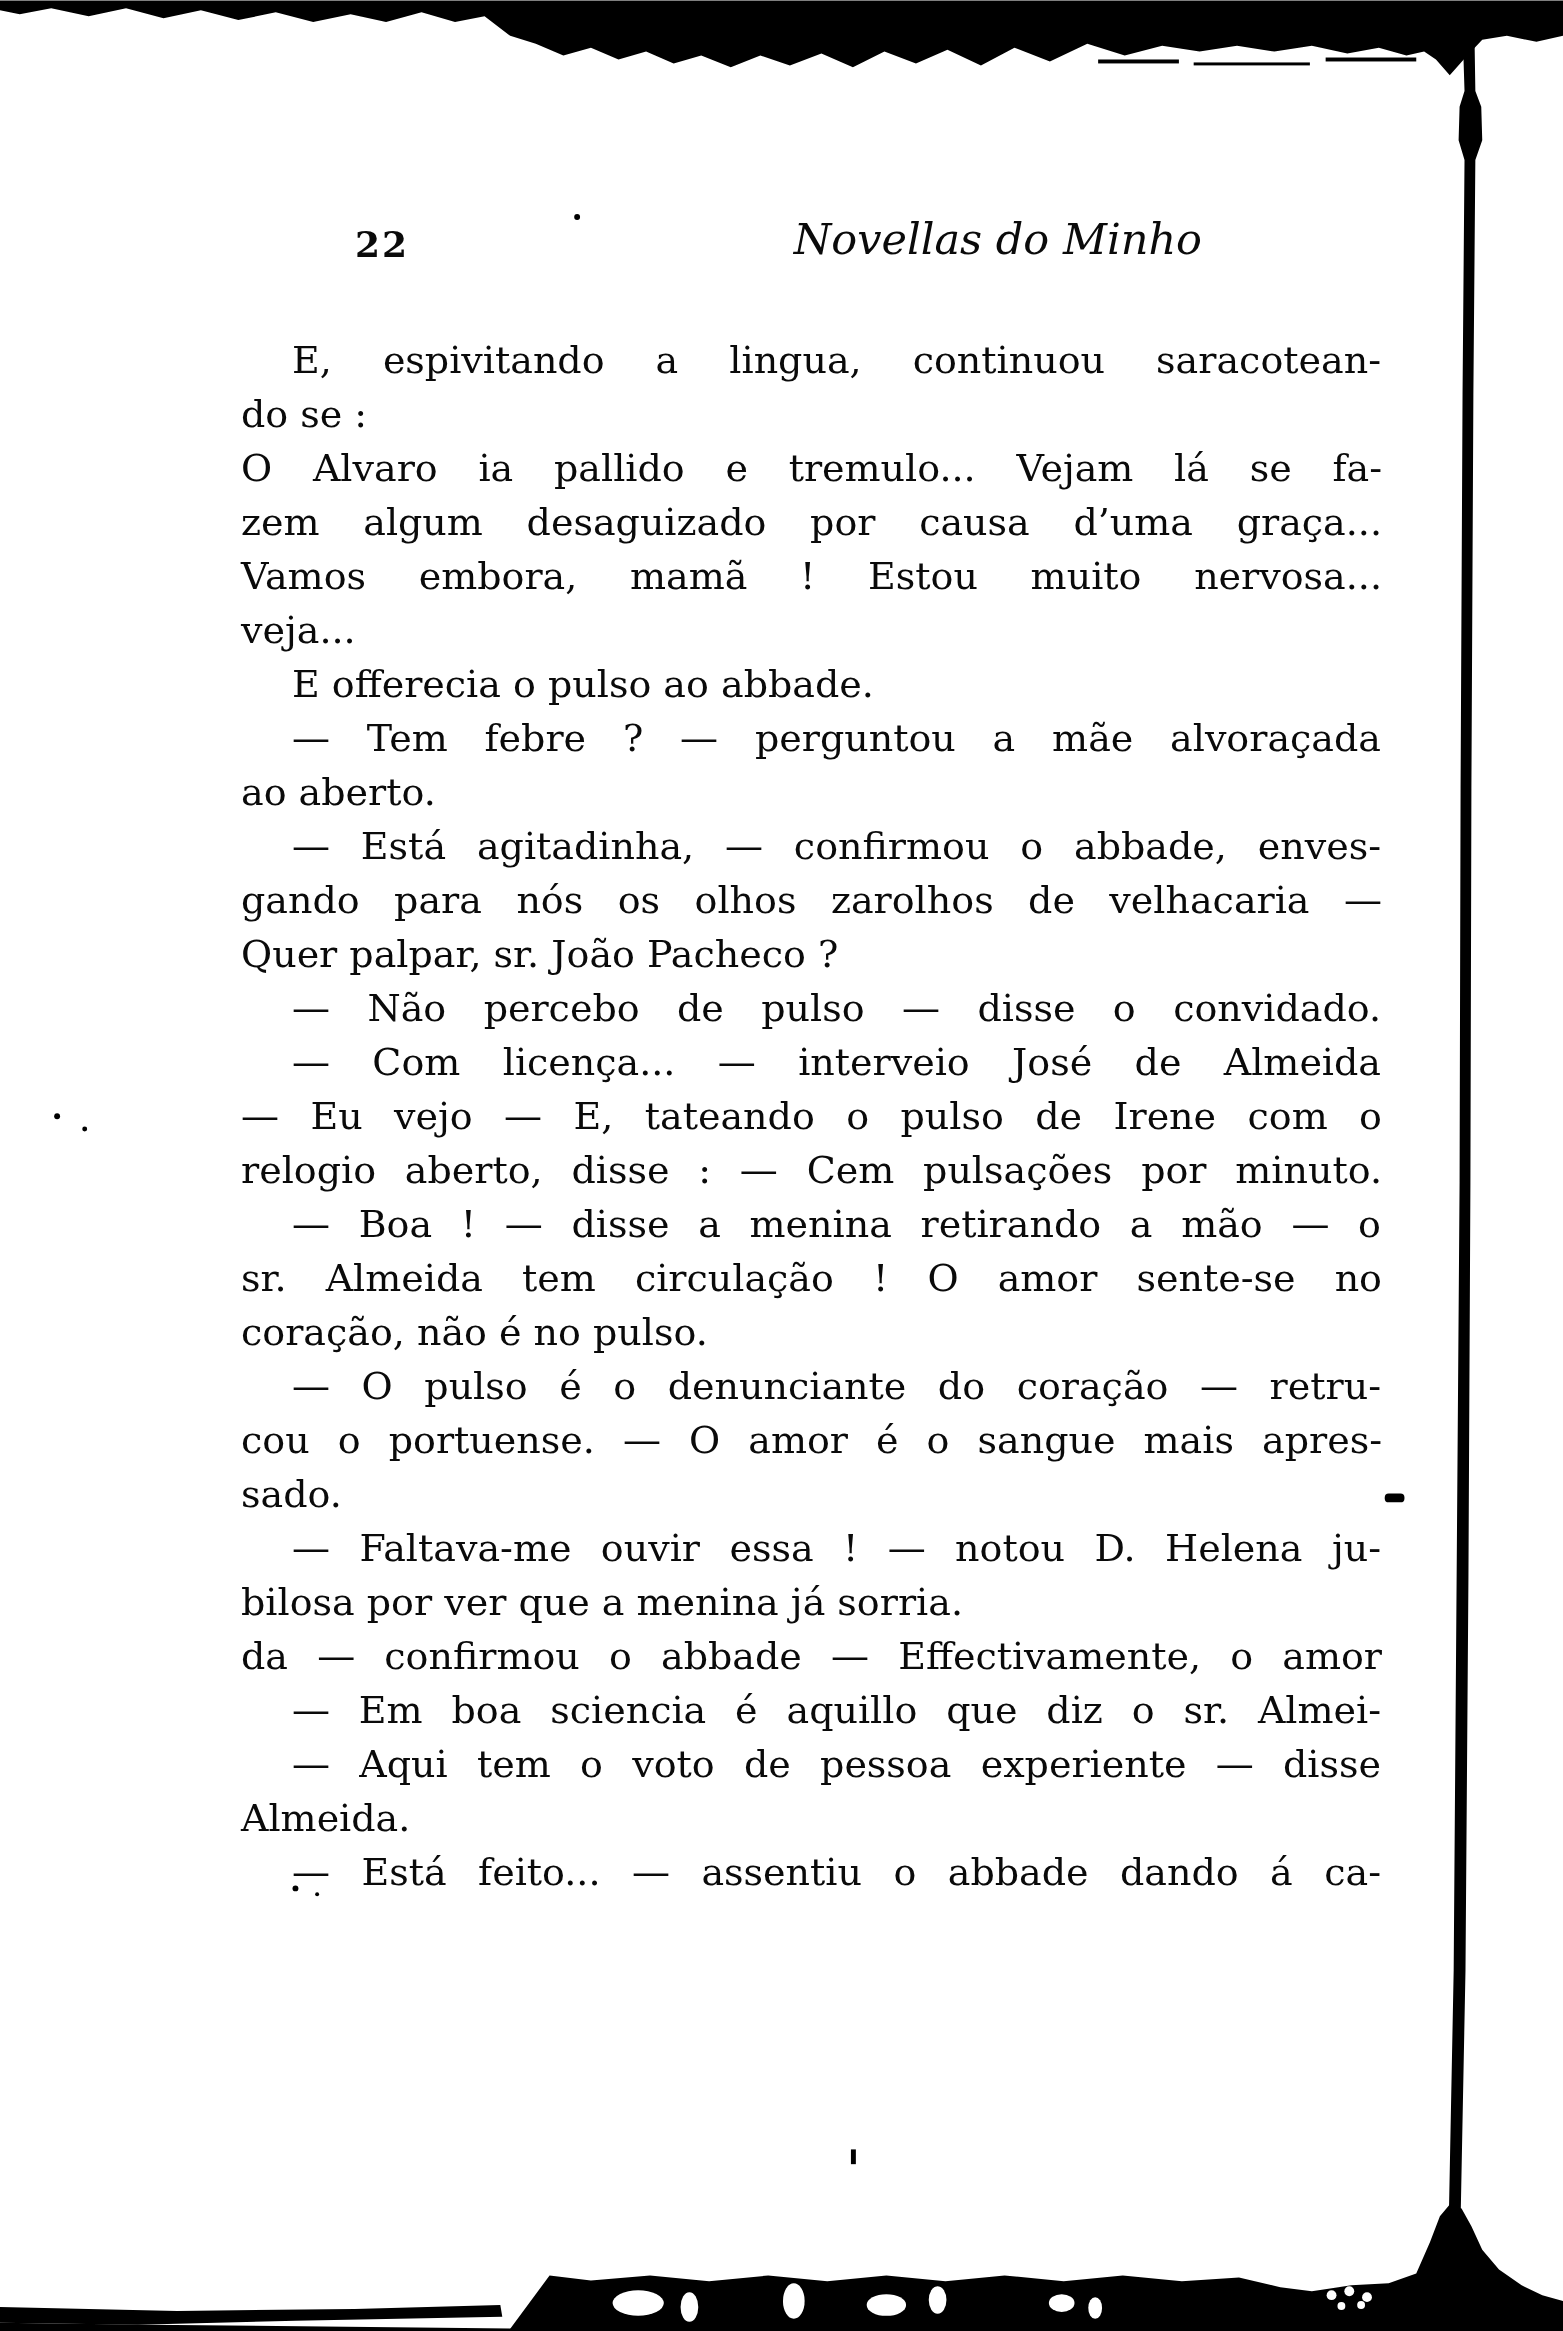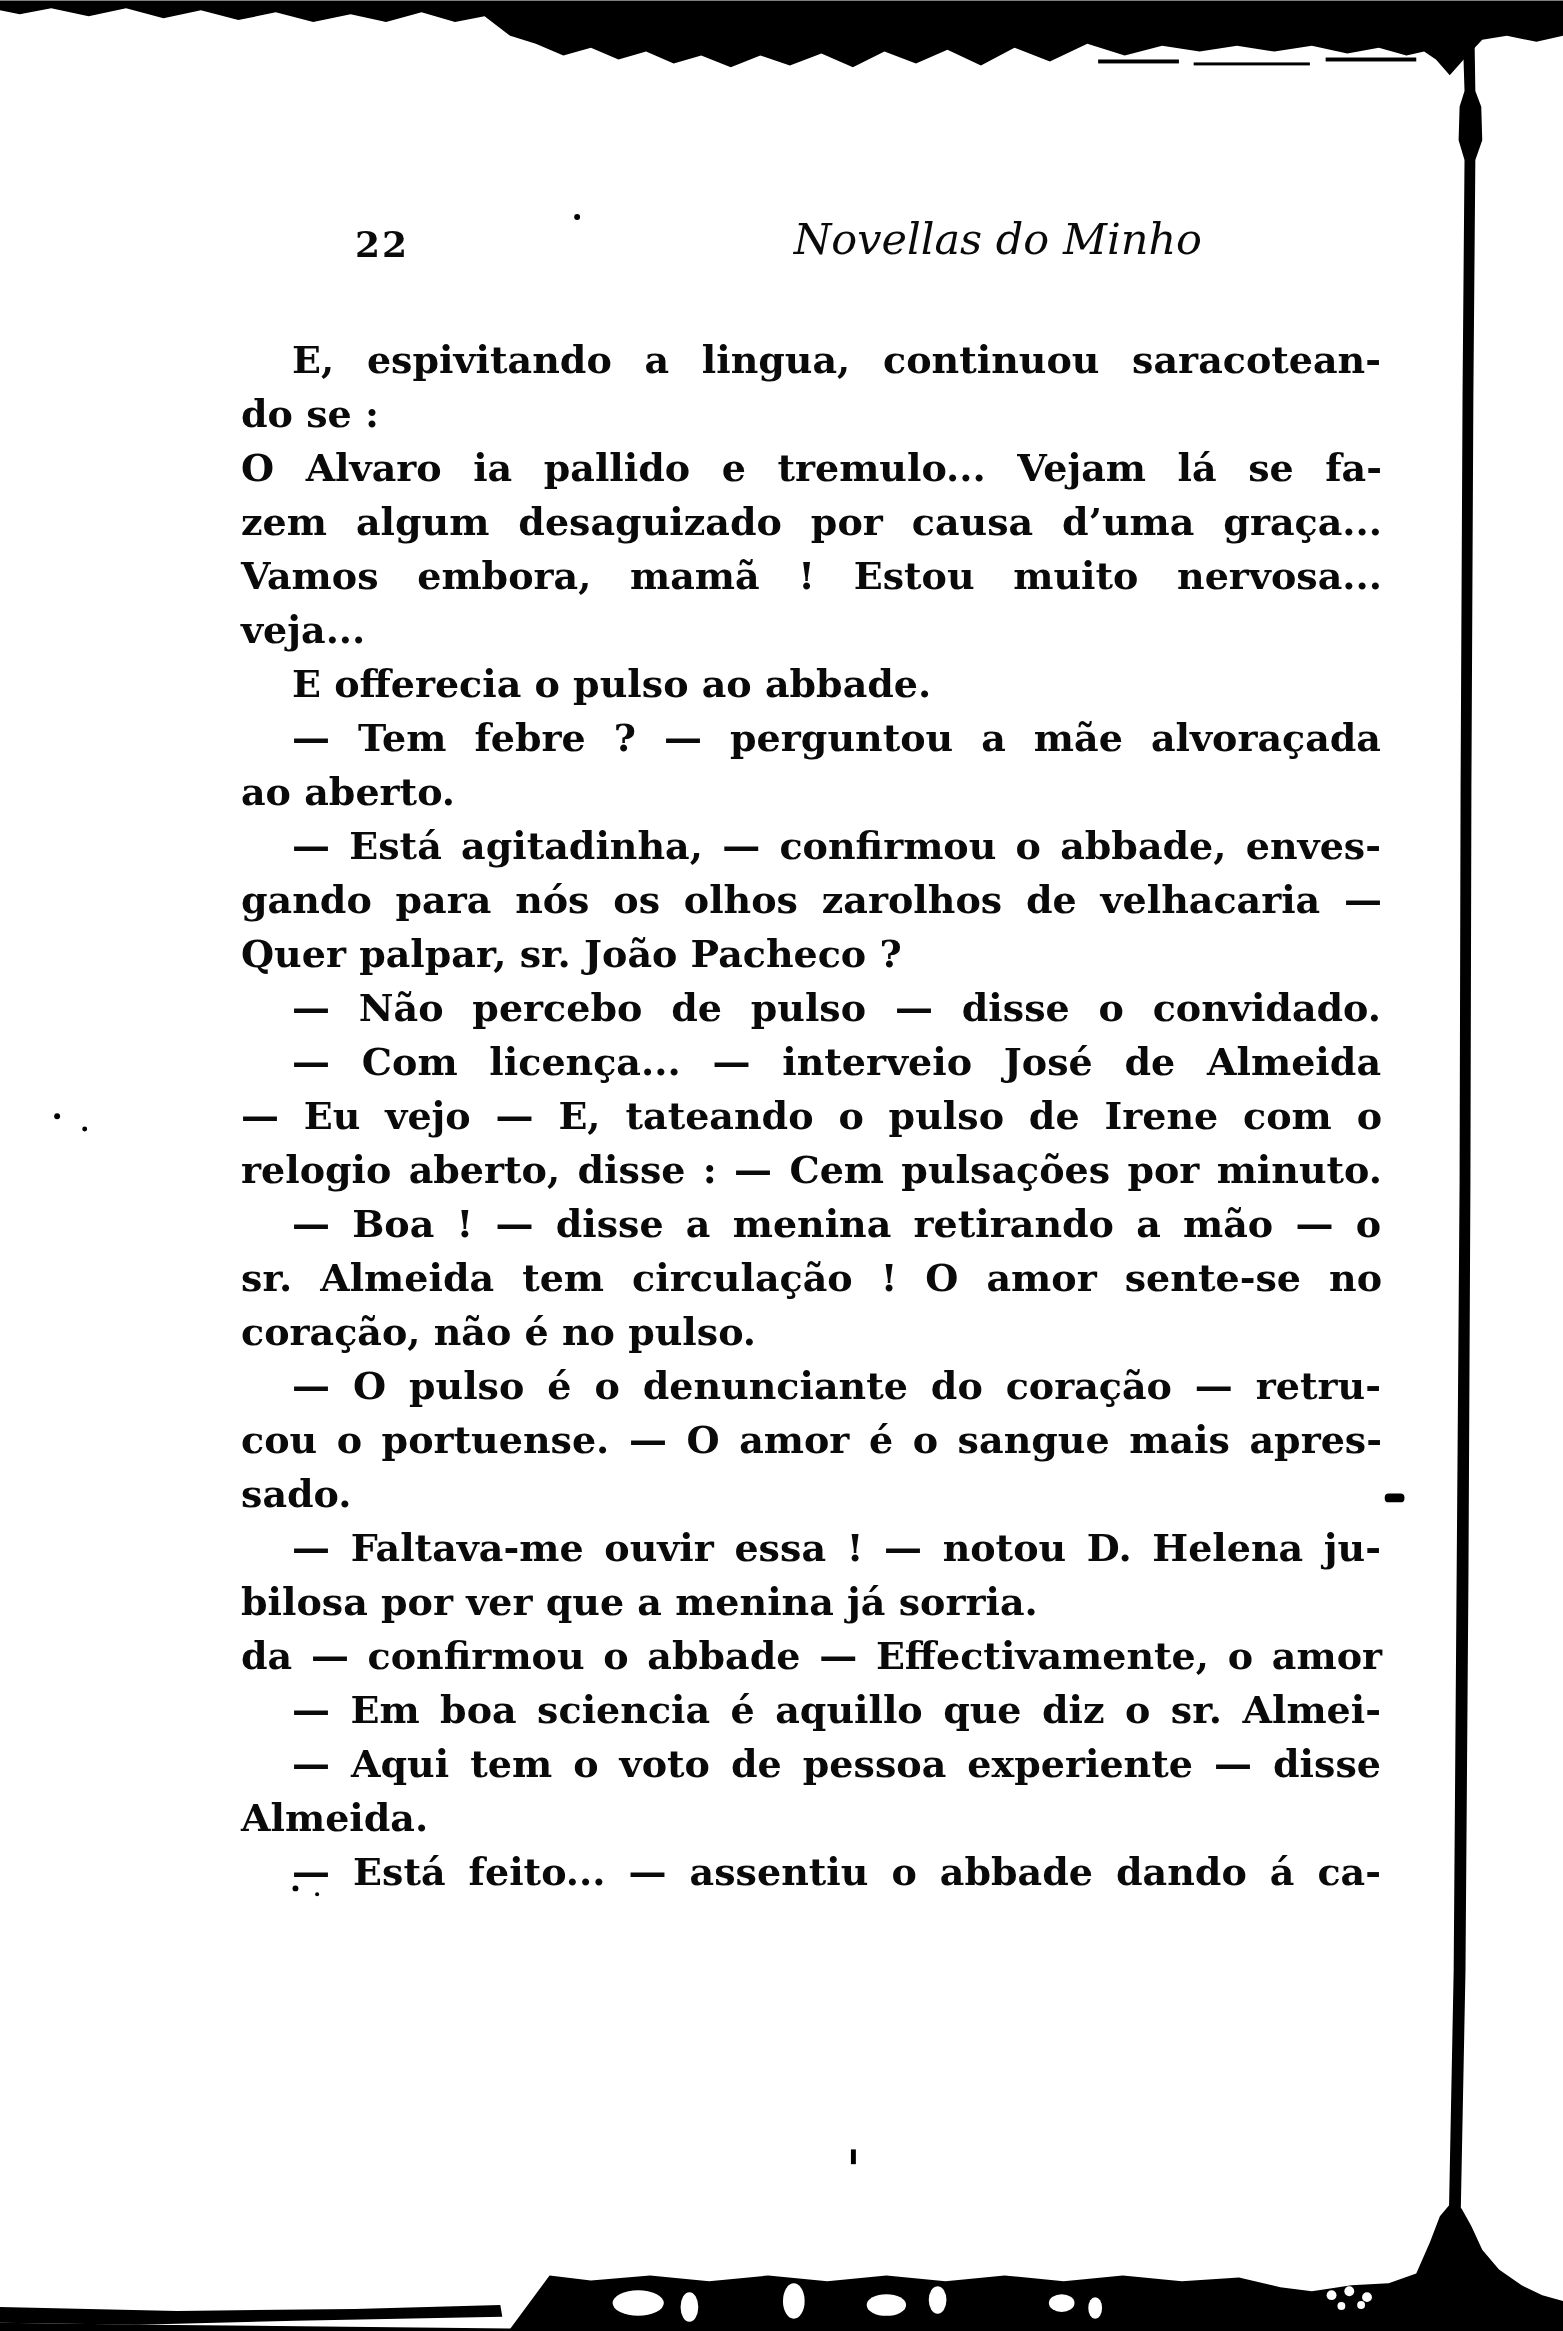--- a/index.html
+++ b/index.html
@@ -29,21 +29,21 @@
     text-align:right;font-style:italic;font-size:43px;line-height:49px;
     font-weight:500;
   }
   .text-block{
     position:absolute;left:241px;top:333px;width:1141px;
   }
   .line{
     height:54px;line-height:54px;
     font-size:38px;
     white-space:pre;
-    font-weight:700;
+    font-weight:400;
   }
   .line.just{
     white-space:normal;
     text-align:justify;
     text-align-last:justify;
     text-justify:inter-word;
   }
   .line.indent{ padding-left:51px; }
   .line.indent.just{ padding-left:51px; width:1089px; }
 </style>

